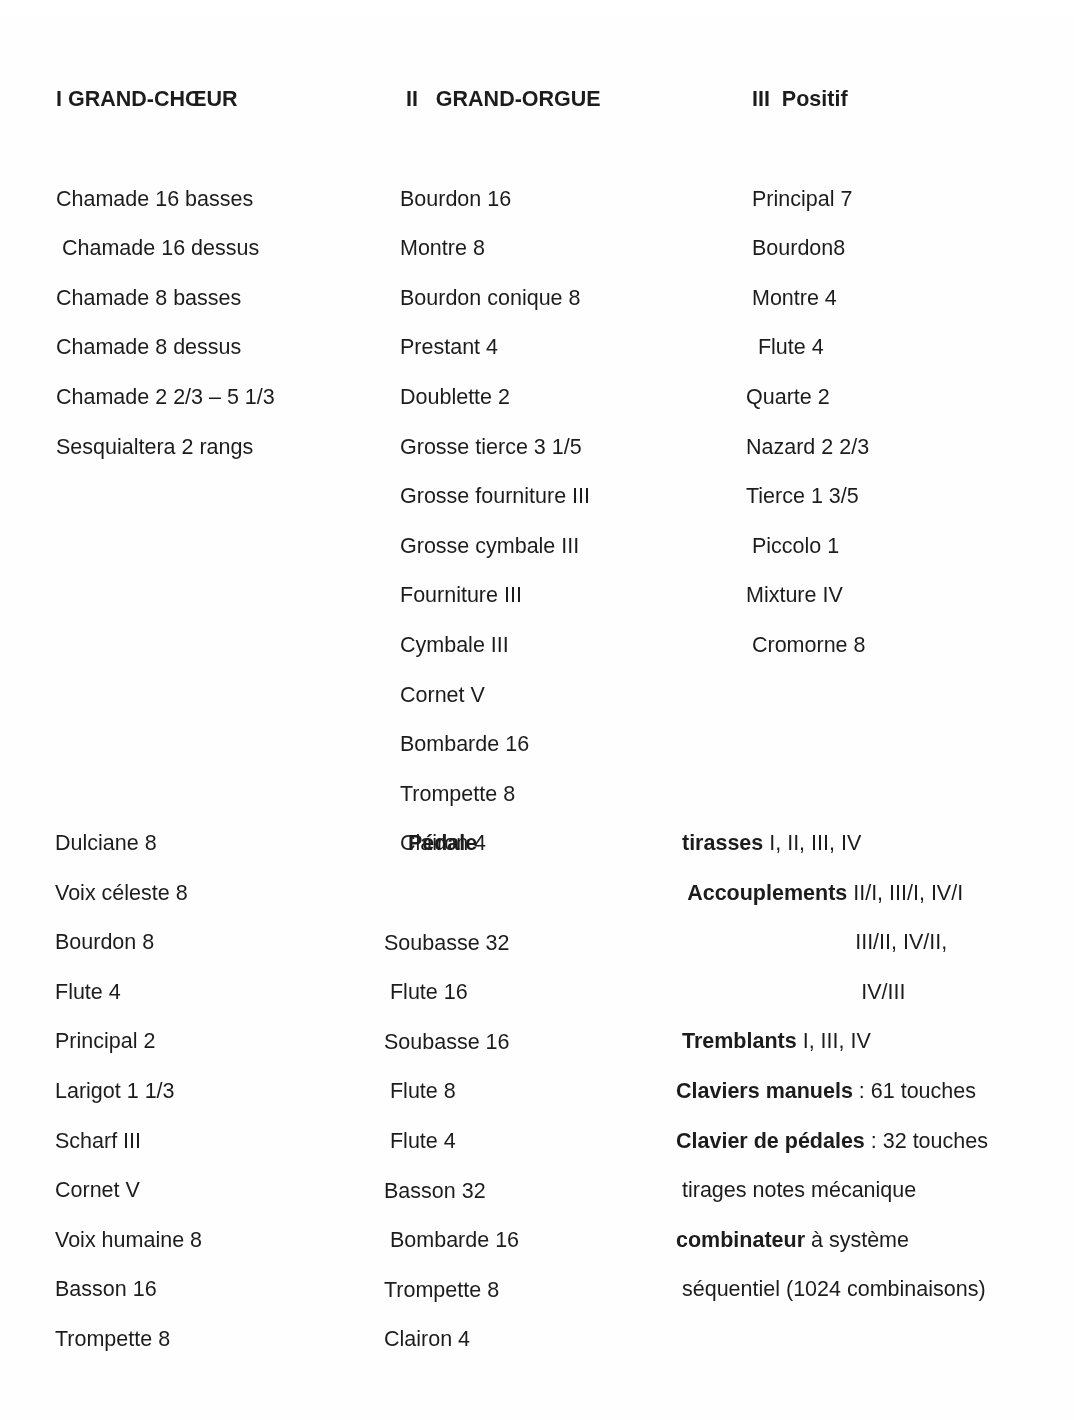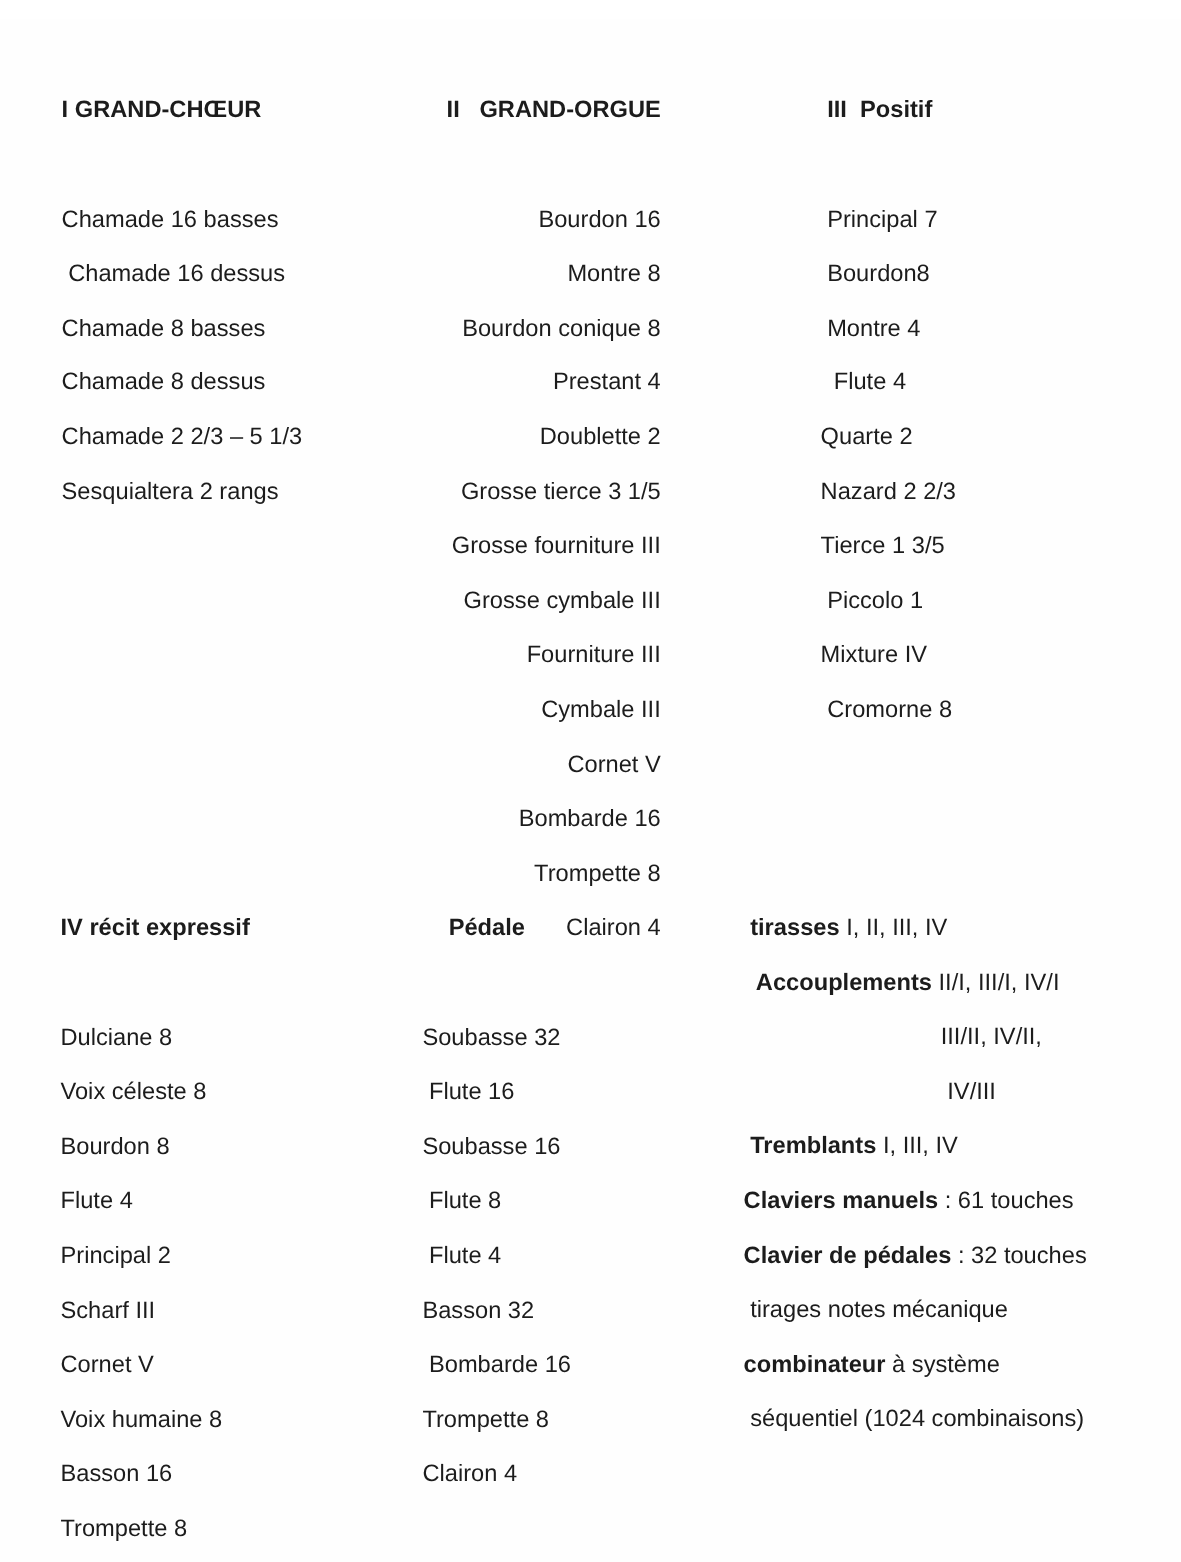--- a/index.html
+++ b/index.html
@@ -24,21 +24,21 @@
   }
   .section.top    { top: 8px; }
   .section.bottom { top: 752px; }
   .col {
     position: absolute;
     top: 0;
     white-space: pre;
   }
   
   .s1c1 { left: 56px; }
-  .s1c2 { left: 400px; text-align: right; }
+  .s1c2 { left: 400px; }
   .s1c3 { left: 746px; }
   .s2c1 { left: 55px; }
   .s2c2 { left: 384px; }
   .s2c3 { left: 676px; }
   .line {
     height: 49.6px;
     line-height: 49.6px;
     white-space: pre;
   }
   .header { font-weight: bold; }
@@ -59,22 +59,21 @@
       <div><div class="line">Bourdon 16</div><div class="line">Montre 8</div><div class="line">Bourdon conique 8</div><div class="line">Prestant 4</div><div class="line">Doublette 2</div><div class="line">Grosse tierce 3 1/5</div><div class="line">Grosse fourniture III</div><div class="line">Grosse cymbale III</div><div class="line">Fourniture III</div><div class="line">Cymbale III</div><div class="line">Cornet V</div><div class="line">Bombarde 16</div><div class="line">Trompette 8</div><div class="line">Clairon 4</div></div>
     </div>
     <div class="col s1c3">
       <div class="line header"> III  Positif</div>
       <div><div class="line"> Principal 7</div><div class="line"> Bourdon8</div><div class="line"> Montre 4</div><div class="line">  Flute 4</div><div class="line">Quarte 2</div><div class="line">Nazard 2 2/3</div><div class="line">Tierce 1 3/5</div><div class="line"> Piccolo 1</div><div class="line">Mixture IV</div><div class="line"> Cromorne 8</div></div>
     </div>
   </div>
 
   <div class="section bottom">
     <div class="col s2c1">
-      <div class="line header">IV récit expressif</div>
-      <div><div class="line">Dulciane 8</div><div class="line">Voix céleste 8</div><div class="line">Bourdon 8</div><div class="line">Flute 4</div><div class="line">Principal 2</div><div class="line">Scharf III</div><div class="line">Cornet V</div><div class="line">Voix humaine 8</div><div class="line">Basson 16</div><div class="line">Trompette 8</div></div>
+      <div><div class="line">Dulciane 8</div><div class="line">Voix céleste 8</div><div class="line">Bourdon 8</div><div class="line">Flute 4</div><div class="line">Principal 2</div><div class="line">Larigot 1 1/3</div><div class="line">Scharf III</div><div class="line">Cornet V</div><div class="line">Voix humaine 8</div><div class="line">Basson 16</div><div class="line">Trompette 8</div></div>
     </div>
     <div class="col s2c2">
       <div class="line header">    Pédale</div>
       <div><div class="line">Soubasse 32</div><div class="line"> Flute 16</div><div class="line">Soubasse 16</div><div class="line"> Flute 8</div><div class="line"> Flute 4</div><div class="line">Basson 32</div><div class="line"> Bombarde 16</div><div class="line">Trompette 8</div><div class="line">Clairon 4</div></div>
     </div>
     <div class="col s2c3">
       <div><div class="line"><span class="b"> tirasses</span><span> I, II, III, IV</span></div><div class="line"><span class="b">  Accouplements</span><span> II/I, III/I, IV/I</span></div><div class="line"><span>                              III/II, IV/II,</span></div><div class="line"><span>                               IV/III</span></div><div class="line"><span class="b"> Tremblants</span><span> I, III, IV</span></div><div class="line"><span class="b">Claviers manuels</span><span> : 61 touches</span></div><div class="line"><span class="b">Clavier de pédales</span><span> : 32 touches</span></div><div class="line"><span> tirages notes mécanique</span></div><div class="line"><span class="b">combinateur</span><span> à système</span></div><div class="line"><span> séquentiel (1024 combinaisons)</span></div></div>
     </div>
   </div>
 

